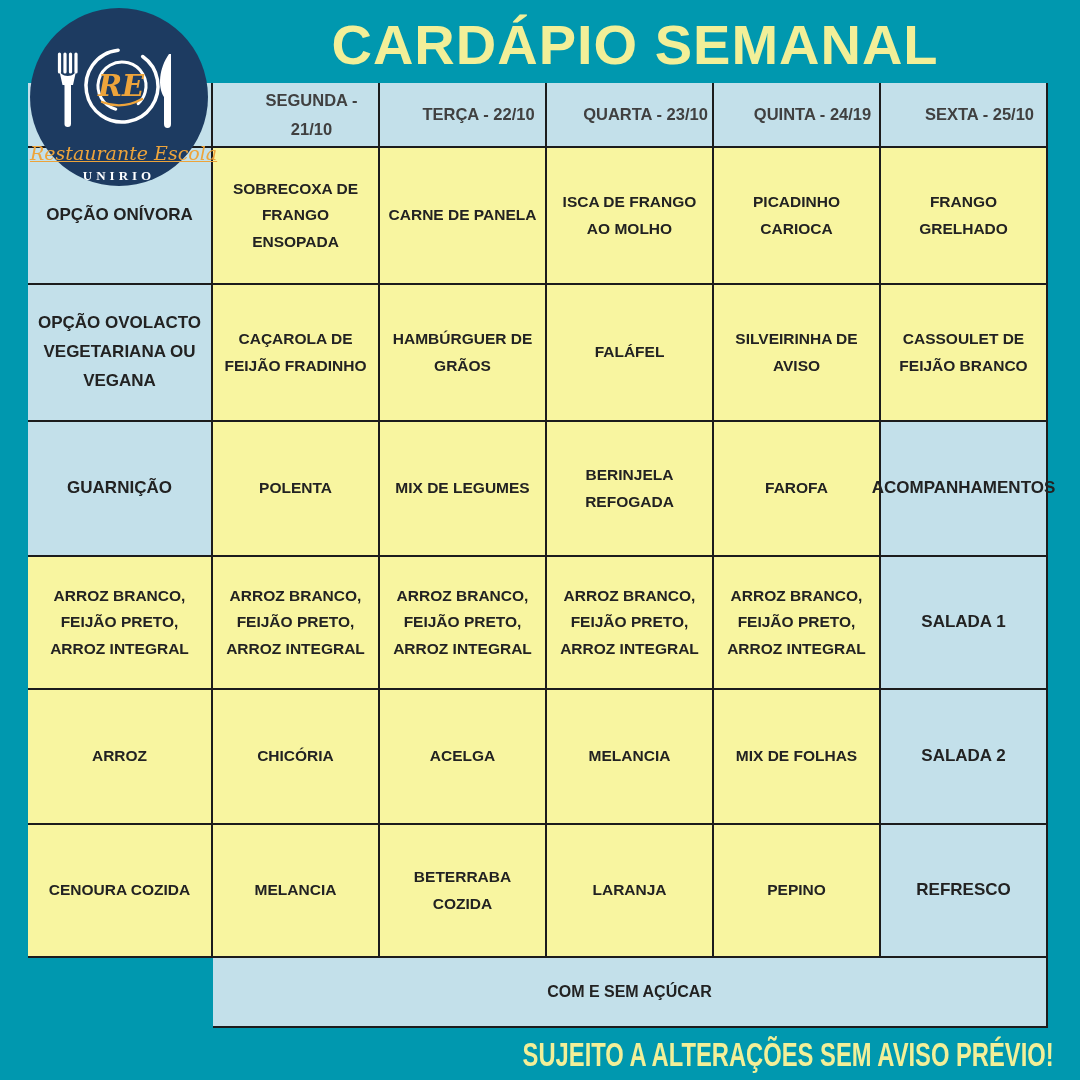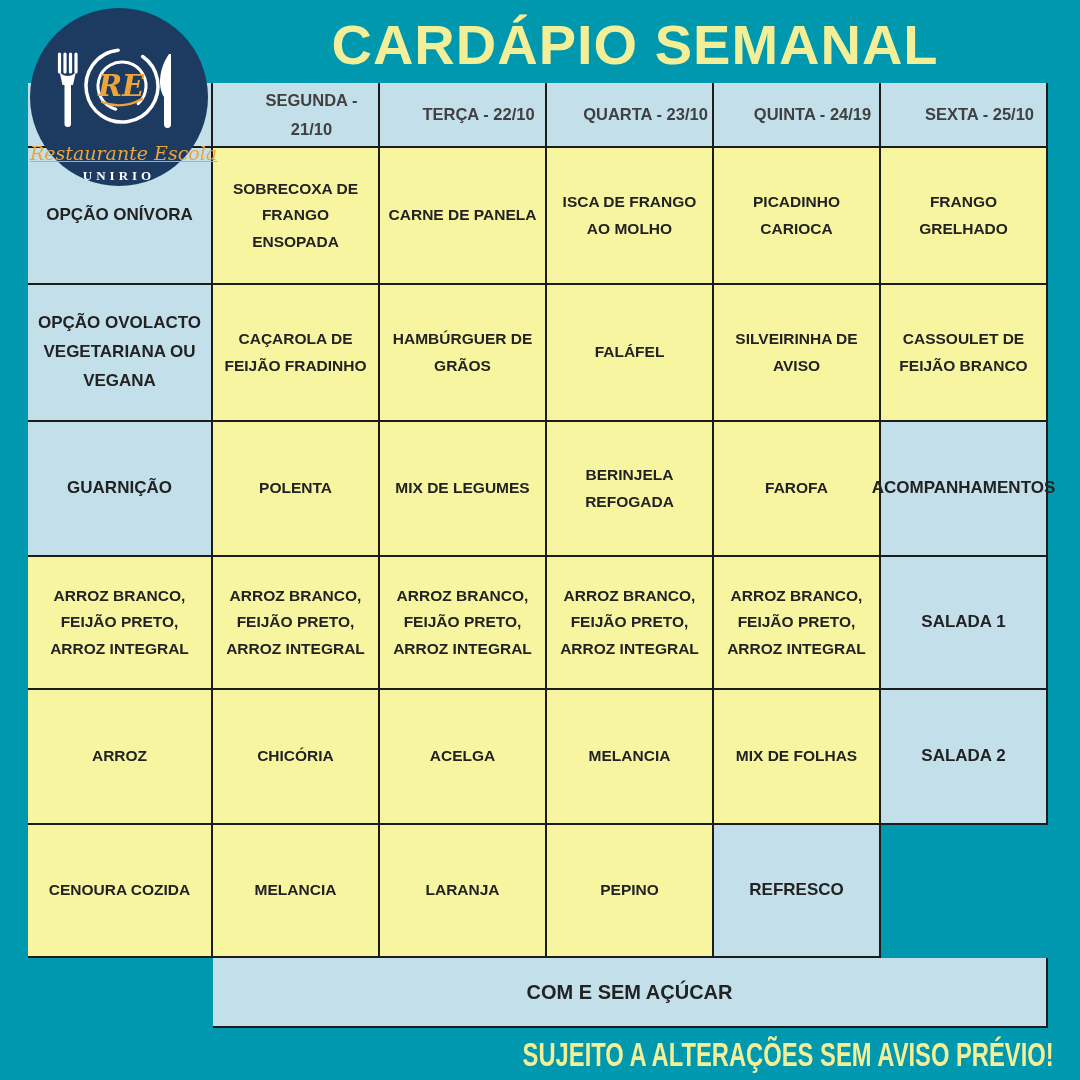--- a/index.html
+++ b/index.html
@@ -45,21 +45,21 @@
     color:#222;
     font-size:15.5px;
     line-height:1.7;
     padding:2px 4px;
     box-sizing:border-box;
   }
   .blue{background:#c3e0ea;}
   .yellow{background:#f8f5a0;}
   .header-cell{font-size:16.5px;color:#404040;padding-left:36px;}
   .label-cell{font-size:17px;}
-  .span-cell{grid-column:2 / -1;font-size:20px;}
+  .span-cell{grid-column:2 / -1;font-size:16px;}
 
   
   .footer-note{
     position:absolute;
     top:1036px;right:26px;
     font-size:33px;
     font-weight:bold;
     color:#f2ef98;
     white-space:nowrap;
     transform:scaleX(0.72);
@@ -160,20 +160,21 @@
   <div class="cell blue label-cell">SALADA 1</div>
   <div class="cell yellow">ARROZ</div>
   <div class="cell yellow">CHICÓRIA</div>
   <div class="cell yellow">ACELGA</div>
   <div class="cell yellow">MELANCIA</div>
   <div class="cell yellow">MIX DE FOLHAS</div>
 
   <div class="cell blue label-cell">SALADA 2</div>
   <div class="cell yellow">CENOURA COZIDA</div>
   <div class="cell yellow">MELANCIA</div>
+  <div class="cell yellow">BETERRABA COZIDA</div>
   <div class="cell yellow">LARANJA</div>
   <div class="cell yellow">PEPINO</div>
 
   <div class="cell blue label-cell">REFRESCO</div>
   <div class="cell blue span-cell">COM E SEM AÇÚCAR</div>
 </div>
 
 <div class="logo">
   <svg width="178" height="178" viewBox="0 0 178 178">
     <circle cx="89" cy="89" r="89" fill="#1d3b61"></circle>

